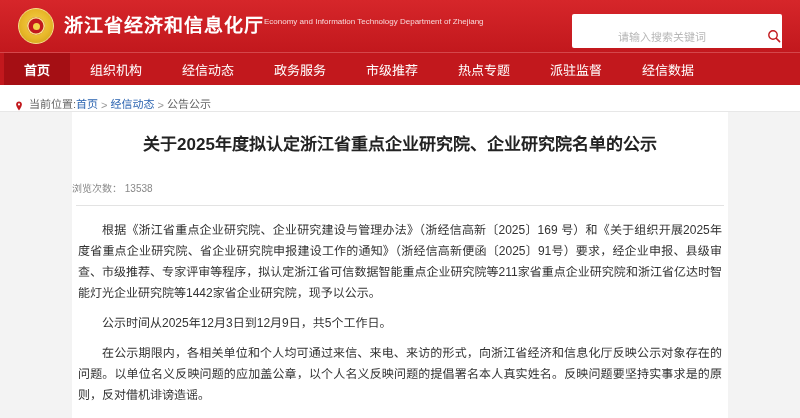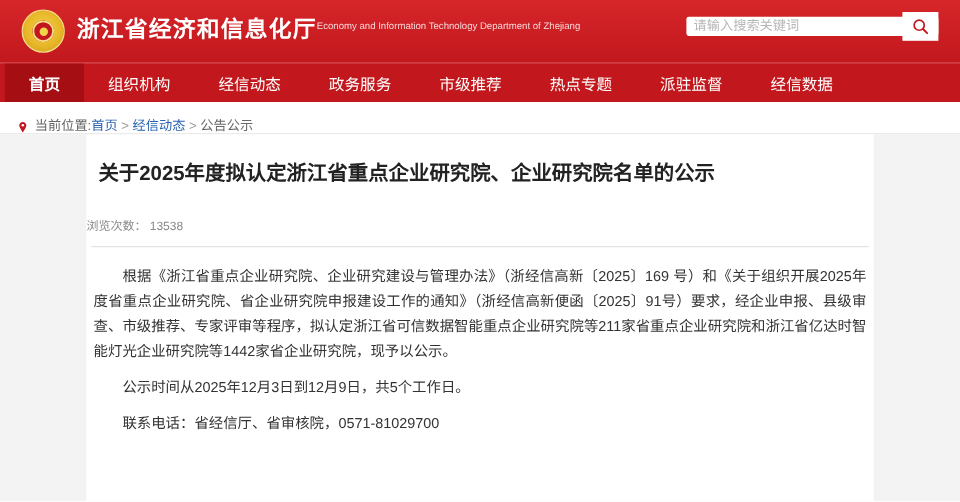--- a/index.html
+++ b/index.html
@@ -64,25 +64,26 @@
     font-size: 8px;
     line-height: 11px;
     margin-top: 1px;
     white-space: nowrap;
   }
   .searchbox {
     position: absolute;
     right: 18px;
     top: 14px;
     width: 210px;
-    height: 16px;
+    height: 34px;
     background: #ffffff;
     border-radius: 2px;
     display: flex;
-    align-items: center;
+    align-items: flex-end;
+    padding-left: 40px;
   }
   .searchbox input {
     flex: 1 1 auto;
     border: 0;
     outline: 0;
     height: 22px;
     padding: 0 6px;
     font-size: 11px;
     color: #666;
     font-family: "Liberation Sans", sans-serif;
@@ -145,20 +146,21 @@
     height: 306px;
     padding: 0;
   }
   .card {
     background: #ffffff;
     margin: 0 72px;
     padding: 20px 0 0 0;
     height: 100%;
   }
   .art-title {
+    text-align: center;
     font-size: 17px;
     font-weight: bold;
     color: #222;
     line-height: 26px;
     padding: 0 10px;
   }
   .art-meta {
     text-align: left;
     font-size: 10px;
     color: #888;
@@ -235,18 +237,19 @@
     <div class="art-meta">
       <span>浏览次数：</span>
       <span>13538</span>
     </div>
 
     <div class="rule"></div>
 
     <div class="body-text">
       <p class="indent">根据《浙江省重点企业研究院、企业研究建设与管理办法》（浙经信高新〔2025〕169 号）和《关于组织开展2025年度省重点企业研究院、省企业研究院申报建设工作的通知》（浙经信高新便函〔2025〕91号）要求，经企业申报、县级审查、市级推荐、专家评审等程序，拟认定浙江省可信数据智能重点企业研究院等211家省重点企业研究院和浙江省亿达时智能灯光企业研究院等1442家省企业研究院，现予以公示。</p>
       <p class="indent">公示时间从2025年12月3日到12月9日，共5个工作日。</p>
+      <p class="indent">在公示期限内，各相关单位和个人均可通过来信、来电、来访的形式，向浙江省经济和信息化厅反映公示对象存在的问题。以单位名义反映问题的应加盖公章，以个人名义反映问题的提倡署名本人真实姓名。反映问题要坚持实事求是的原则，反对借机诽谤造谣。</p>
       <p class="indent">联系电话：省经信厅、省审核院，0571-81029700</p>
 
     </div>
 
   </div>
 </div>
 
 </body></html>

